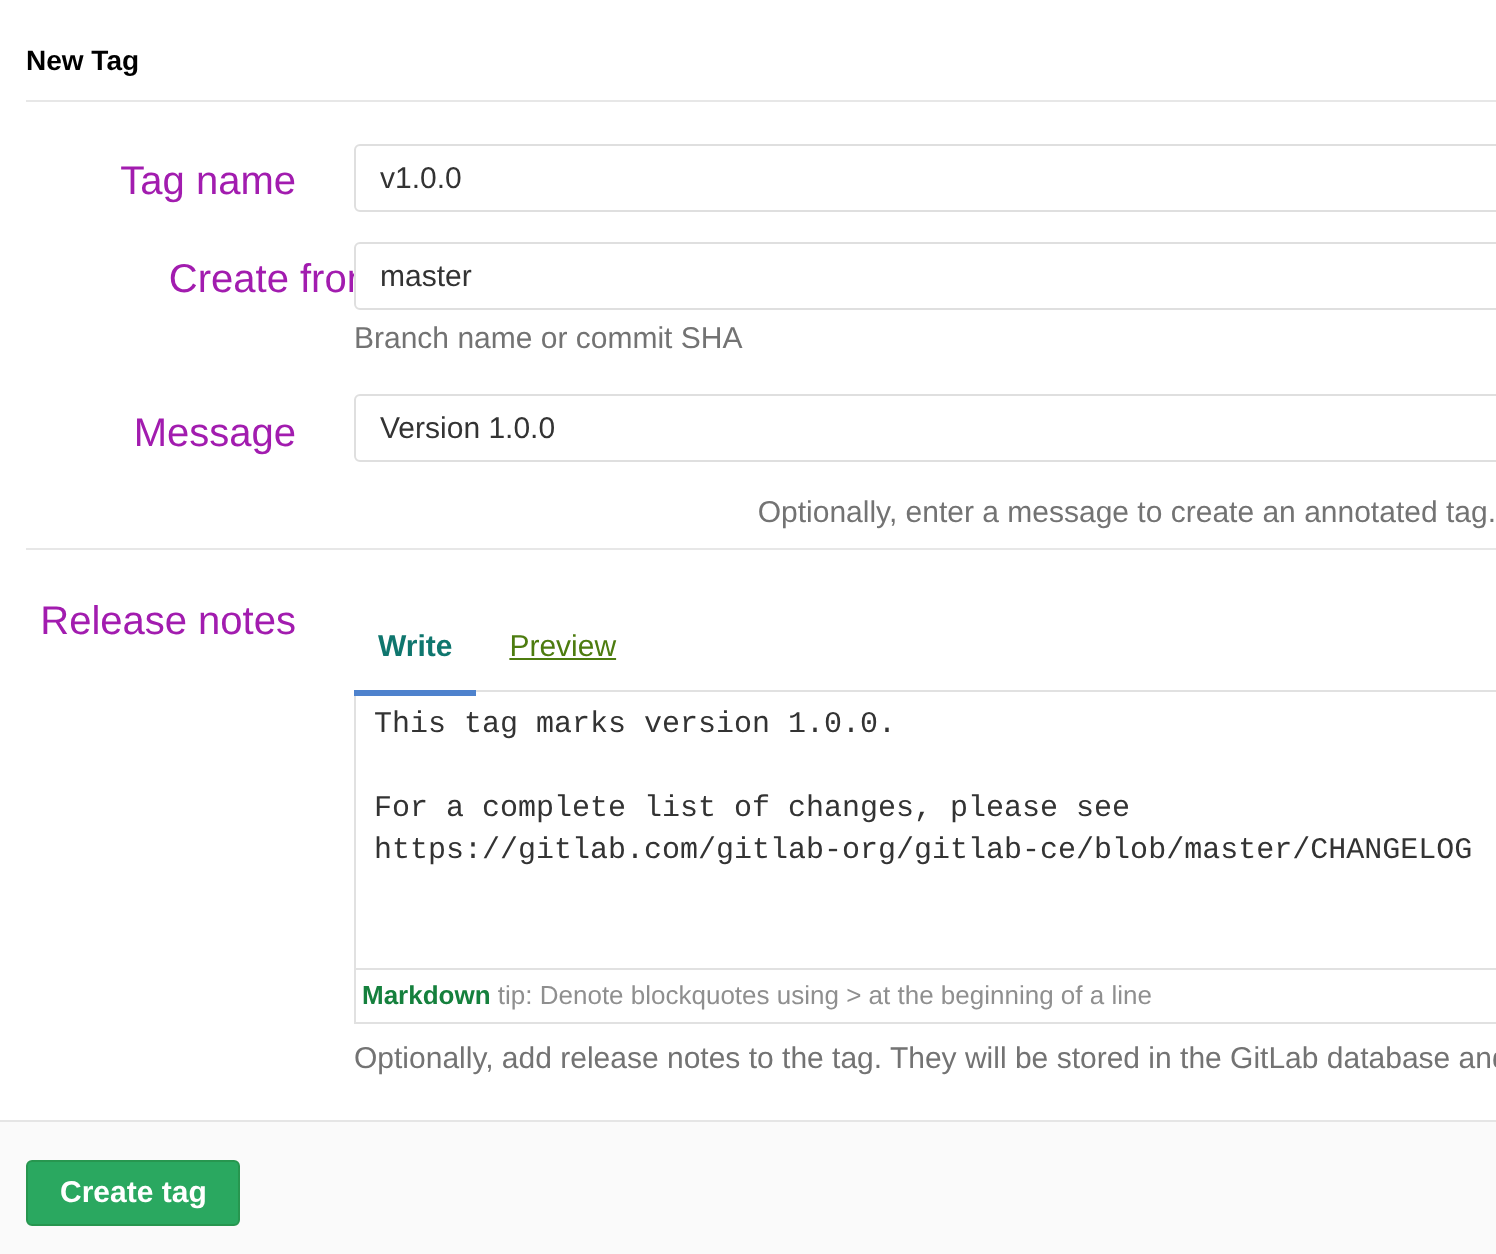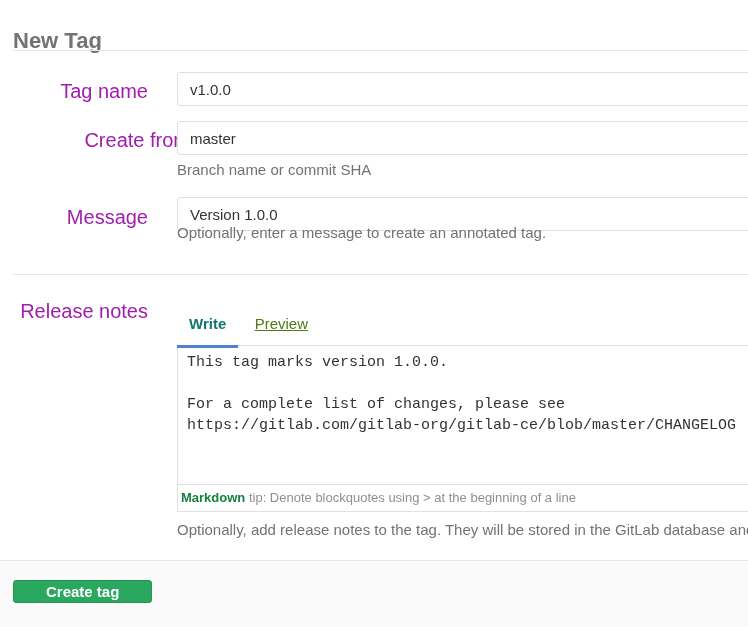--- a/index.html
+++ b/index.html
@@ -1,21 +1,21 @@
 <!DOCTYPE html>
 <html><head>
 <meta charset="utf-8">
 <style>
   html,body{margin:0;padding:0;background:#fff;}
   .frame{
     position:relative;width:748px;height:627px;overflow:hidden;background:#ffffff;
     font-family:"Liberation Sans","DejaVu Sans",sans-serif;color:#2e2e2e;
   }
   .page-title{
-    position:absolute;left:13px;top:13px;font-size:22px;font-weight:700;color:#737373;
+    position:absolute;left:13px;top:13px;font-size:14px;font-weight:700;color:#000000;
   }
   .divider{position:absolute;left:13px;right:0;height:1px;background:#e7e7e7;}
   .divider-1{top:50px;}
   .divider-2{top:274px;left:13px;}
   .form-label{
     position:absolute;left:0;width:148px;text-align:right;font-size:20px;color:#a21caf;
   }
   .text-input{
     position:absolute;left:177px;right:-3px;height:34px;box-sizing:border-box;
     border:1px solid #dfdfdf;border-radius:3px;background:#fff;
@@ -49,44 +49,44 @@
   .md-tip{
     height:26px;line-height:26px;padding-left:3px;font-size:13px;color:#8f8f8f;
     white-space:nowrap;overflow:hidden;
   }
   .md-tip .tip-strong{color:#15803d;font-weight:600;}
   .footer{
     position:absolute;left:0;right:0;top:560px;bottom:0;background:#fafafa;
     border-top:1px solid #e5e5e5;
   }
   .create-btn{
-    position:absolute;left:13px;top:19px;min-width:99px;height:23px;
+    position:absolute;left:13px;top:19px;min-width:99px;height:33px;
     box-sizing:border-box;border:1px solid #27964f;border-radius:3px;
     background:#2aa860;color:#fff;font-family:"Liberation Sans","DejaVu Sans",sans-serif;
-    font-size:15px;font-weight:700;padding:0 32px;cursor:pointer;
+    font-size:15px;font-weight:700;padding:0 16px;cursor:pointer;
   }
 </style>
 </head>
 <body>
 
 <div class="frame">
 
   <h1 class="page-title">New Tag</h1>
   <div class="divider divider-1"></div>
 
   <label class="form-label" style="top:80px;">Tag name</label>
   <input class="text-input" style="top: 72px;" type="text" value="v1.0.0">
 
   <label class="form-label" style="top:129px;padding-left:42px;">Create from</label>
   <input class="text-input" style="top: 121px;" type="text" value="master">
   <div class="hint" style="top:161px;">Branch name or commit SHA</div>
 
   <label class="form-label" style="top:206px;">Message</label>
   <input class="text-input" style="top: 197px;" type="text" value="Version 1.0.0">
-  <div class="hint" style="top:224px;">Optionally, enter a message to create an annotated tag.</div>
+  <div class="hint" style="top:248px;text-align:right;">Optionally, enter a message to create an annotated tag.</div>
 
   <div class="divider divider-2"></div>
 
   <label class="form-label" style="top:300px;">Release notes</label>
 
   <div class="tabs">
     <span class="tab active">Write</span>
     <span class="tab inactive">Preview</span>
   </div>
 

